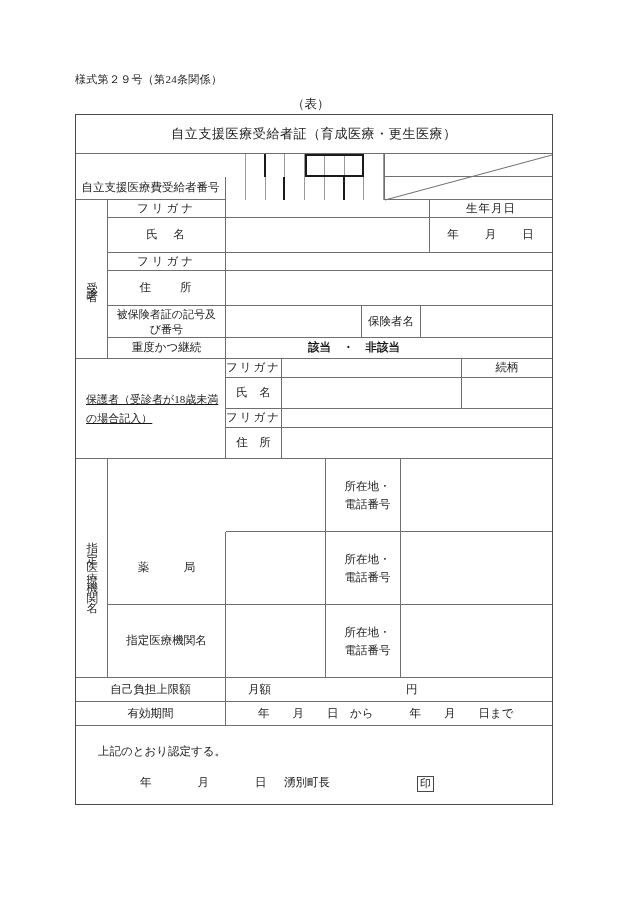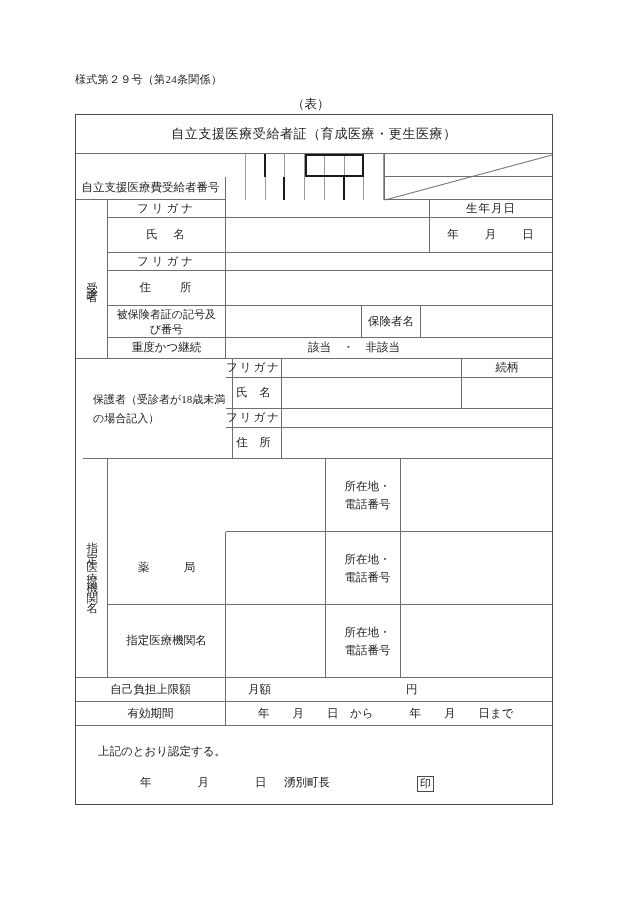--- a/index.html
+++ b/index.html
@@ -167,23 +167,23 @@
 
     <div class="cell lbl br bb" style="left:32px; top:156px; width:118px; height:35px; letter-spacing:2px;">住　　所</div>
     <div class="cell bb" style="left:150px; top:156px; width:326px; height:35px;"></div>
 
     <div class="cell lbl-sm wrap br bb" style="left:32px; top:191px; width:118px; height:32px; padding:0 4px;">被保険者証の記号及び番号</div>
     <div class="cell br bb" style="left:150px; top:191px; width:136px; height:32px;"></div>
     <div class="cell lbl br bb" style="left:286px; top:191px; width:59px; height:32px;">保険者名</div>
     <div class="cell bb" style="left:345px; top:191px; width:131px; height:32px;"></div>
 
     <div class="cell lbl br bb" style="left:32px; top:223px; width:118px; height:21px;">重度かつ継続</div>
-    <div class="cell lbl bb" style="left:150px; top:223px; width:326px; height:21px; justify-content:center; padding-right:70px;">該当　・　非該当</div>
-
-    <div class="cell lbl-sm wrap br bb left-pad" style="left:7px; top:244px; width:150px; height:100px; text-align:left; line-height:1.7;">保護者（受診者が18歳未満の場合記入）</div>
+    <div class="cell lbl bb" style="left:150px; top:223px; width:326px; height:21px; justify-content:center; padding-right:70px;font-weight:bold;">該当　・　非該当</div>
+
+    <div class="cell lbl-sm wrap br bb left-pad" style="left:0px; top:244px; width:150px; height:100px; text-align:left; line-height:1.7;text-decoration:underline;">保護者（受診者が18歳未満の場合記入）</div>
 
     <div class="cell lbl br bb" style="left:150px; top:244px; width:56px; height:19px; letter-spacing:2px;">フリガナ</div>
     <div class="cell br bb" style="left:206px; top:244px; width:180px; height:19px;"></div>
     <div class="cell lbl bb" style="left:386px; top:244px; width:90px; height:19px;">続柄</div>
 
     <div class="cell lbl br bb" style="left:150px; top:263px; width:56px; height:31px;">氏　名</div>
     <div class="cell br bb" style="left:206px; top:263px; width:180px; height:31px;"></div>
     <div class="cell bb" style="left:386px; top:263px; width:90px; height:31px;"></div>
 
     <div class="cell lbl br bb" style="left:150px; top:294px; width:56px; height:19px; letter-spacing:2px;">フリガナ</div>

